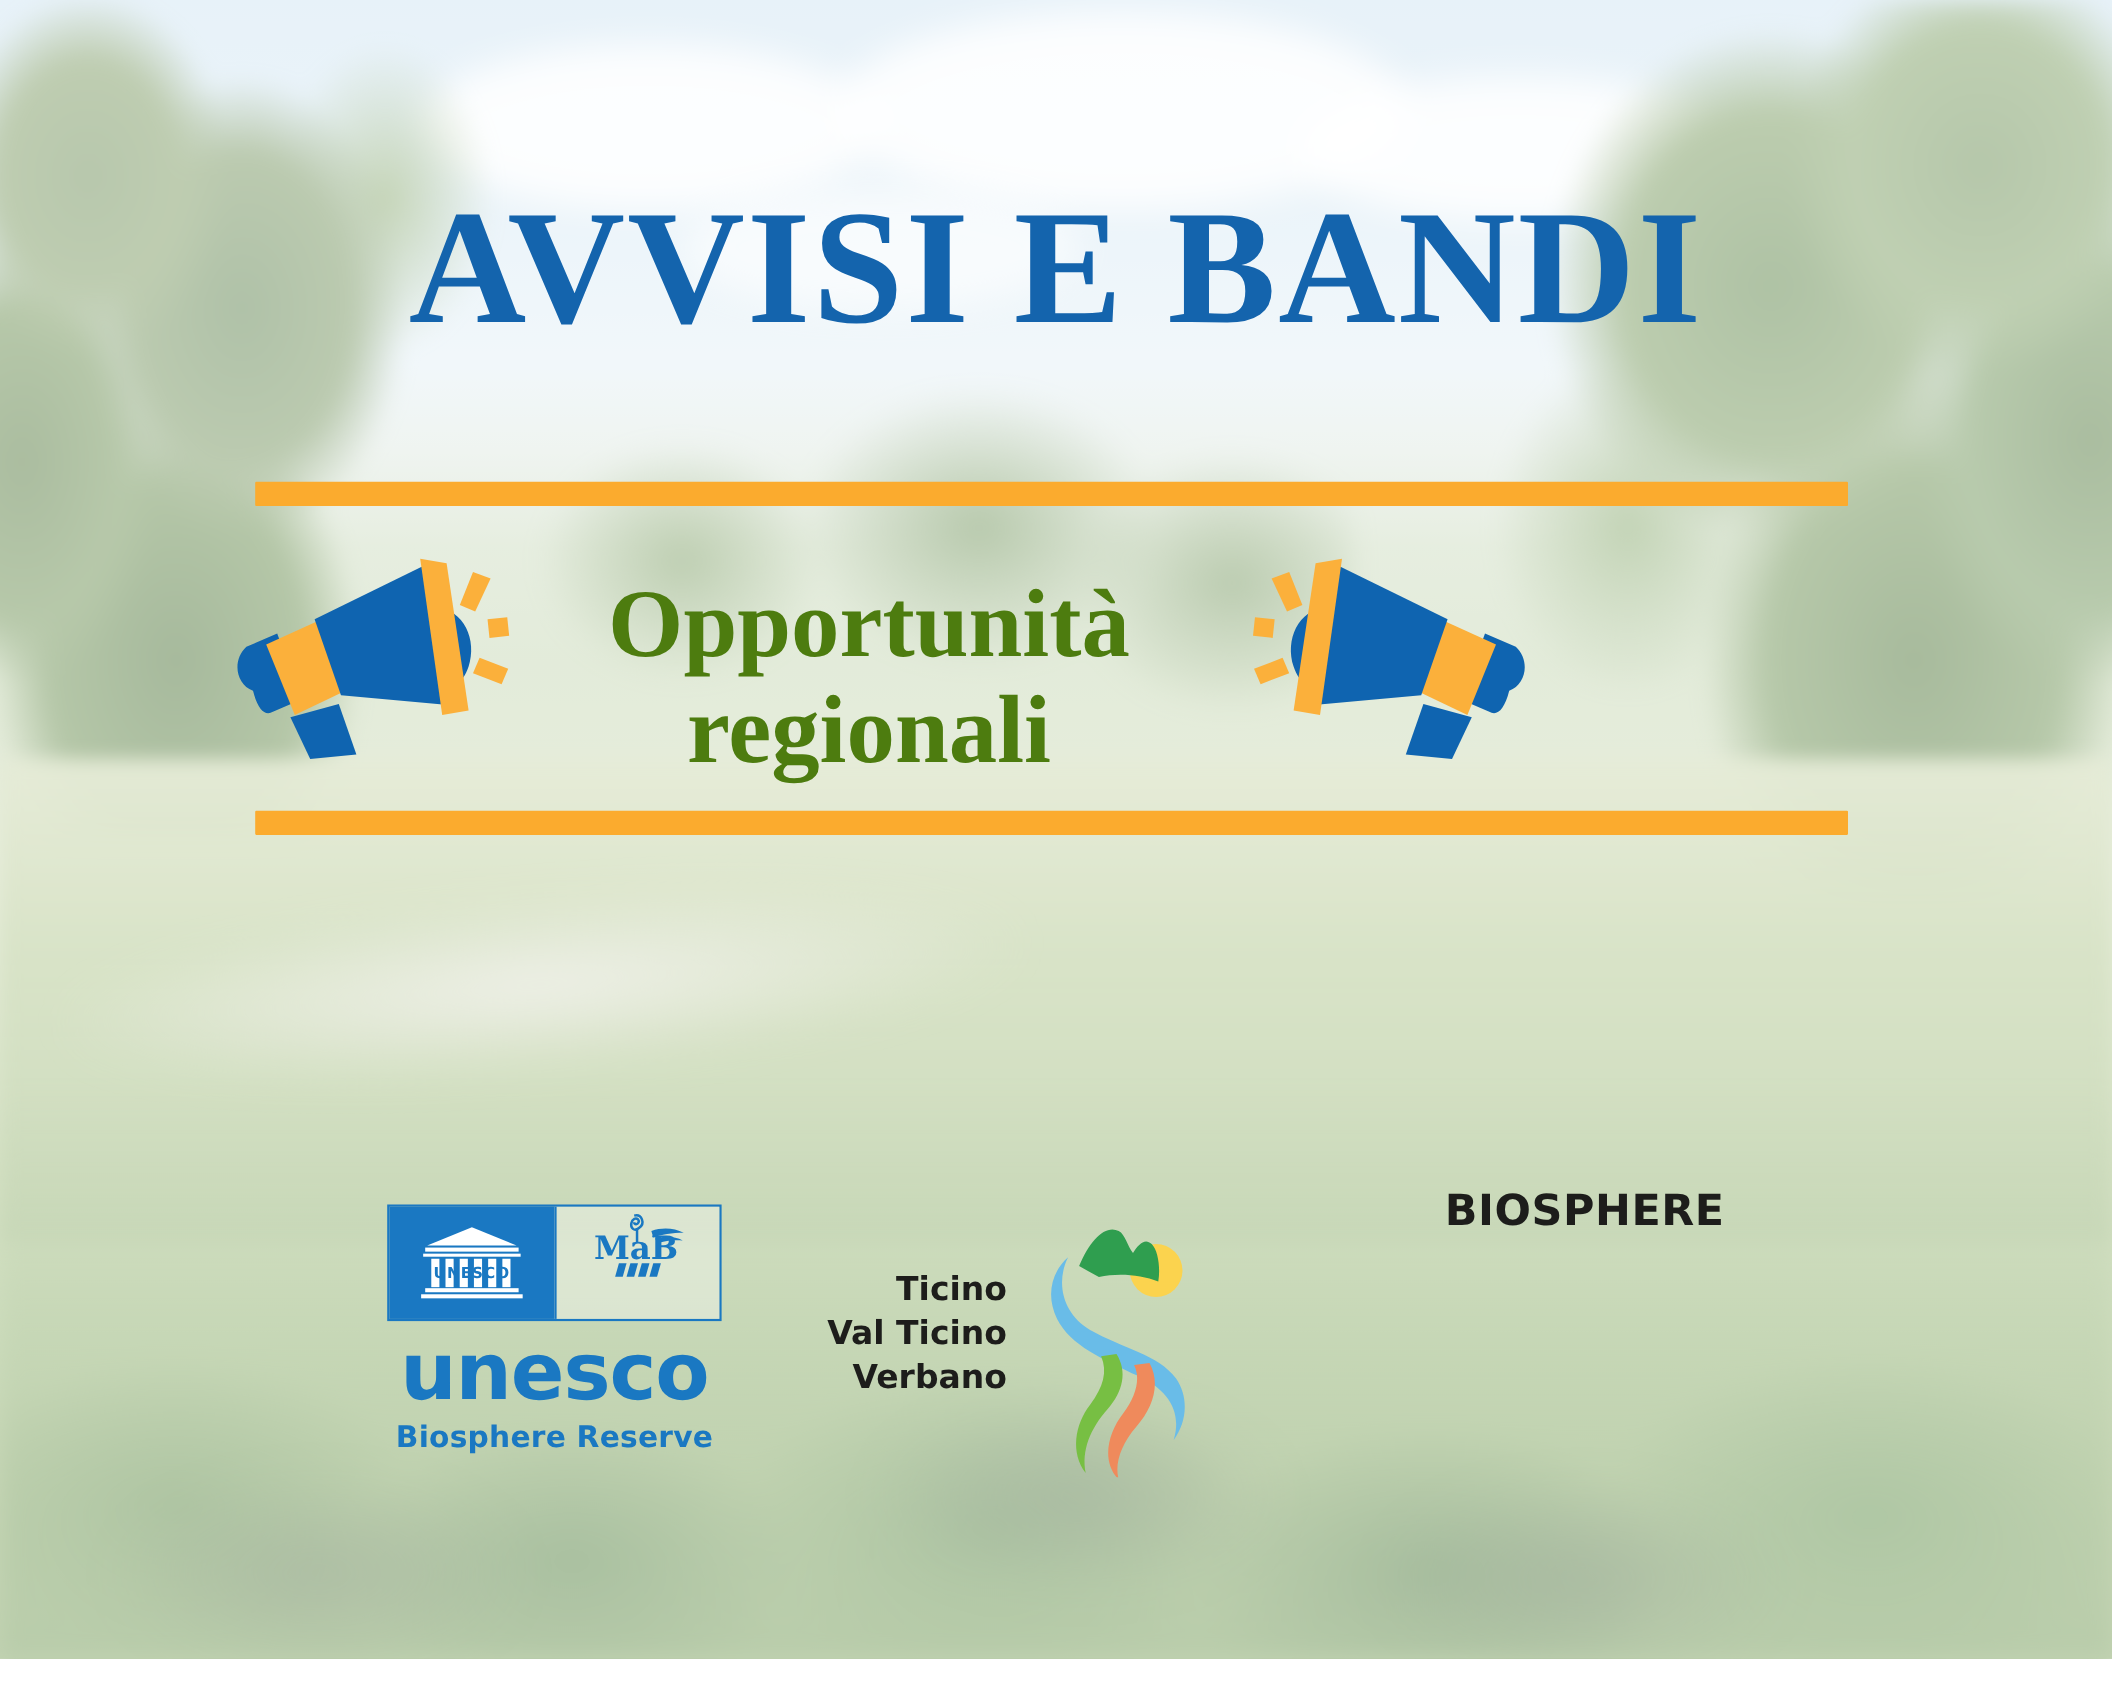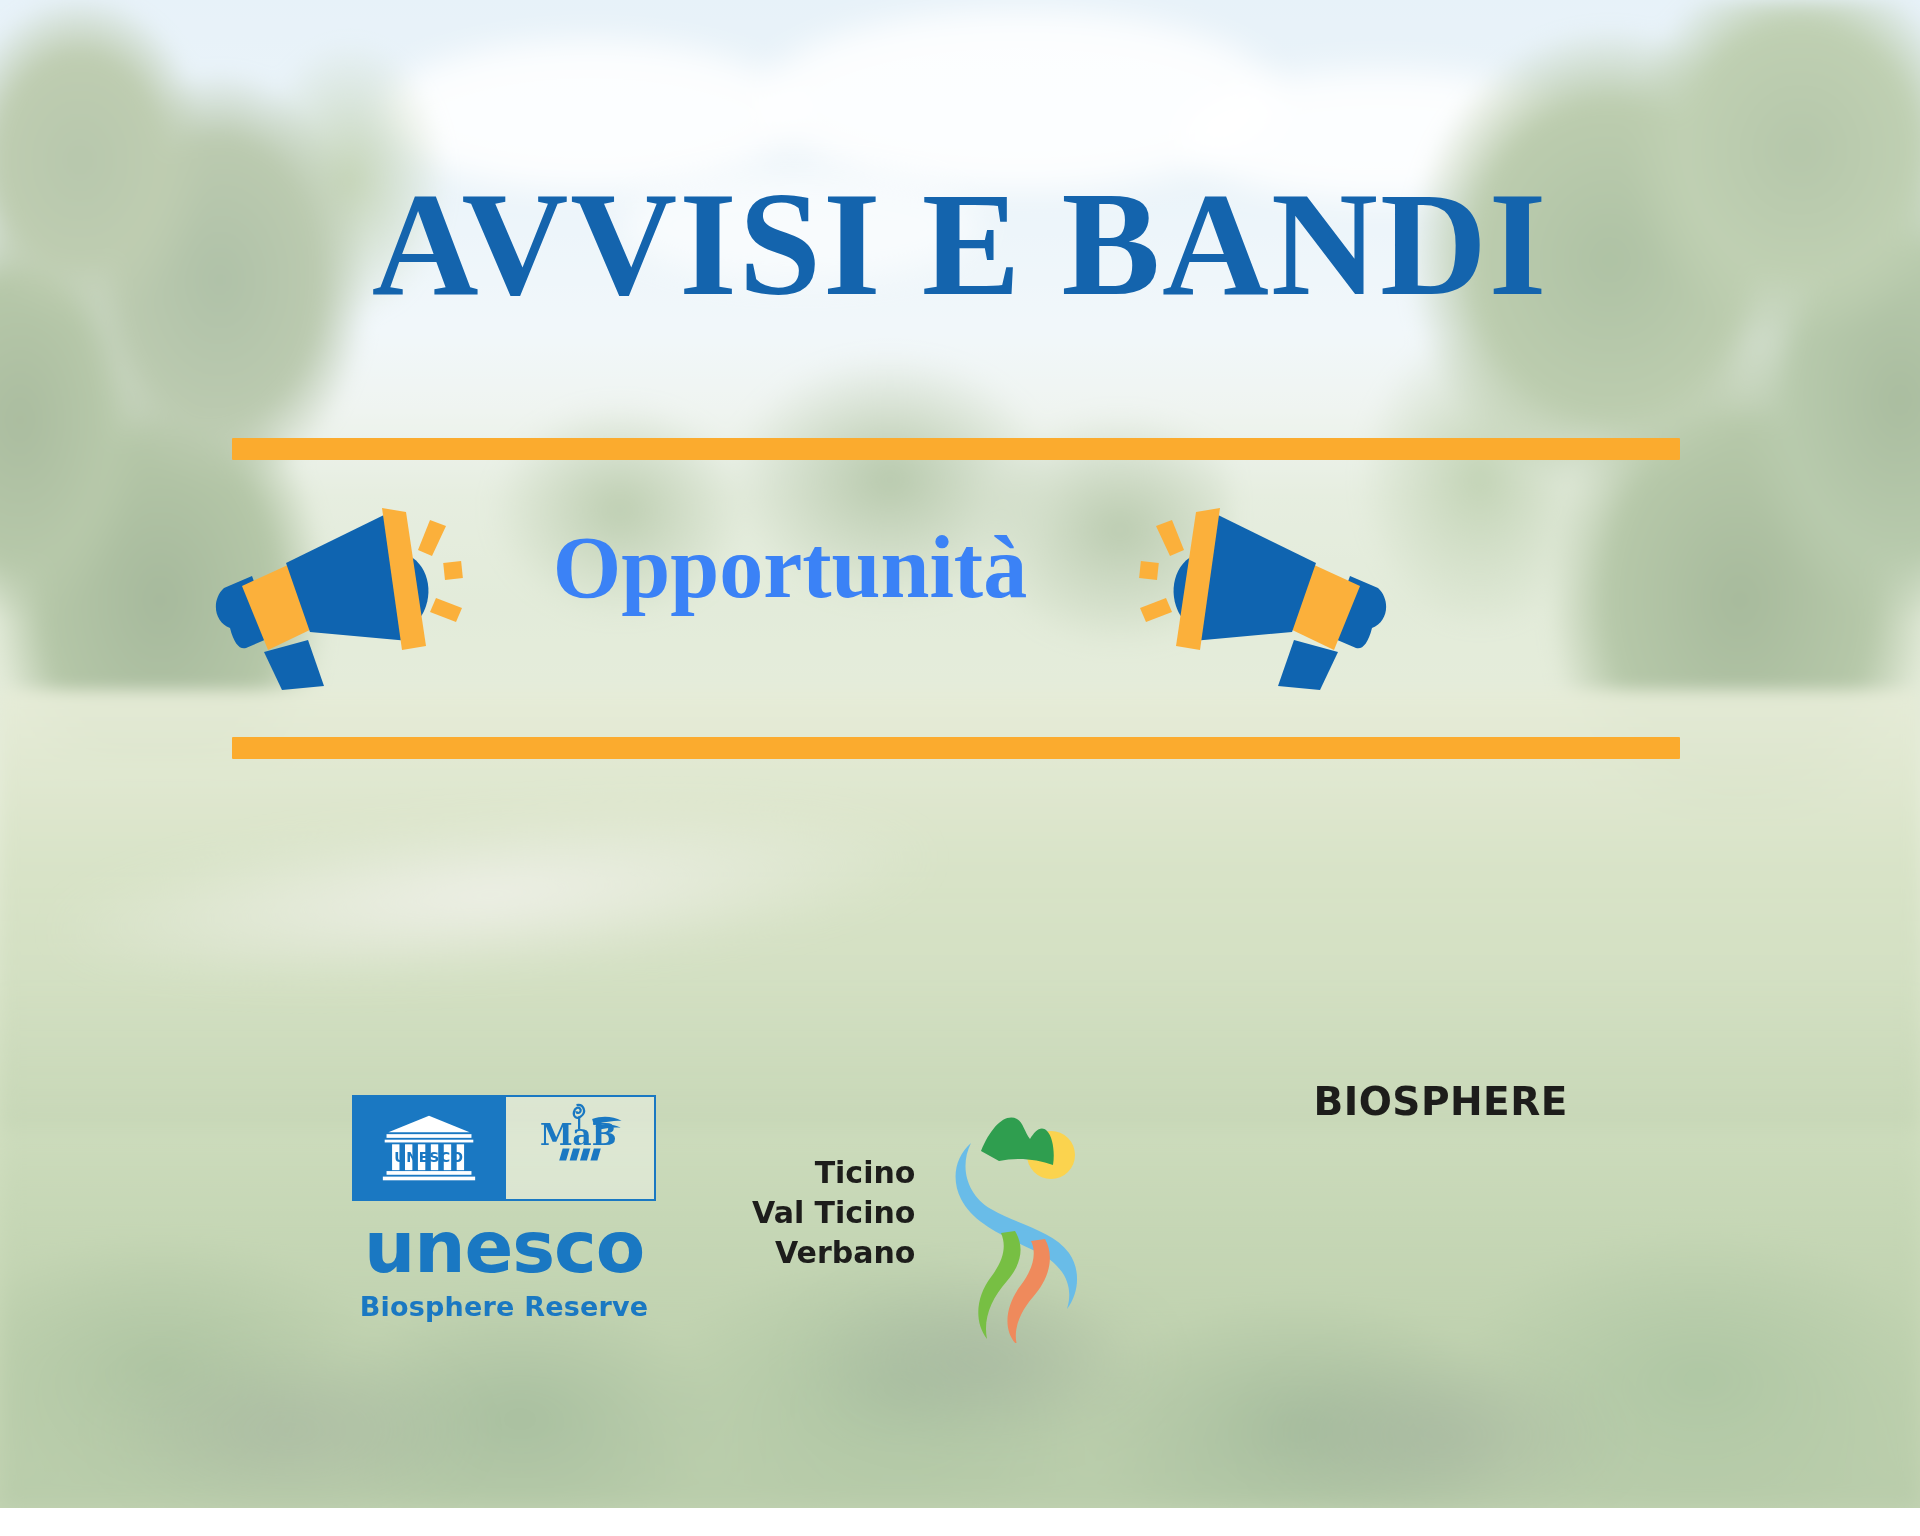--- a/index.html
+++ b/index.html
@@ -149,21 +149,21 @@
   .subtitle {
     position: absolute;
     left: 430px;
     width: 720px;
     top: 520px;
     text-align: center;
     font-family: "Liberation Serif", serif;
     font-weight: 700;
     font-size: 88px;
     line-height: 1.1;
-    color: #3b82f6;
+    color: #4d7c0f;
   }
   .subtitle .line { display: block; }
 
   .megaphone {
     position: absolute;
     top: 500px;
     width: 260px;
     height: 190px;
   }
   .mega-left  { left: 212px; }
@@ -328,20 +328,21 @@
           <path d="M52 152 L96 140 L112 186 L70 190 Z" fill="#0f64b0"></path>
           <path d="M218 20 L234 26 L220 56 L206 50 Z" fill="#fbb03b"></path>
           <path d="M232 62 L250 62 L250 79 L232 79 Z" fill="#fbb03b" transform="rotate(-6 241 70)"></path>
           <path d="M224 98 L250 108 L244 122 L218 112 Z" fill="#fbb03b"></path>
         </g>
       </svg>
     </div>
 
     <div class="subtitle">
       <span class="line">Opportunità</span>
+      <span class="line">regionali</span>
     </div>
 
     <div class="logos">
 
       <div class="unesco-logo">
         <div class="unesco-emblem">
           <div class="unesco-emblem-left">
             <svg viewBox="0 0 120 78" width="112" height="72" aria-hidden="true">
               <g fill="#ffffff">
 

